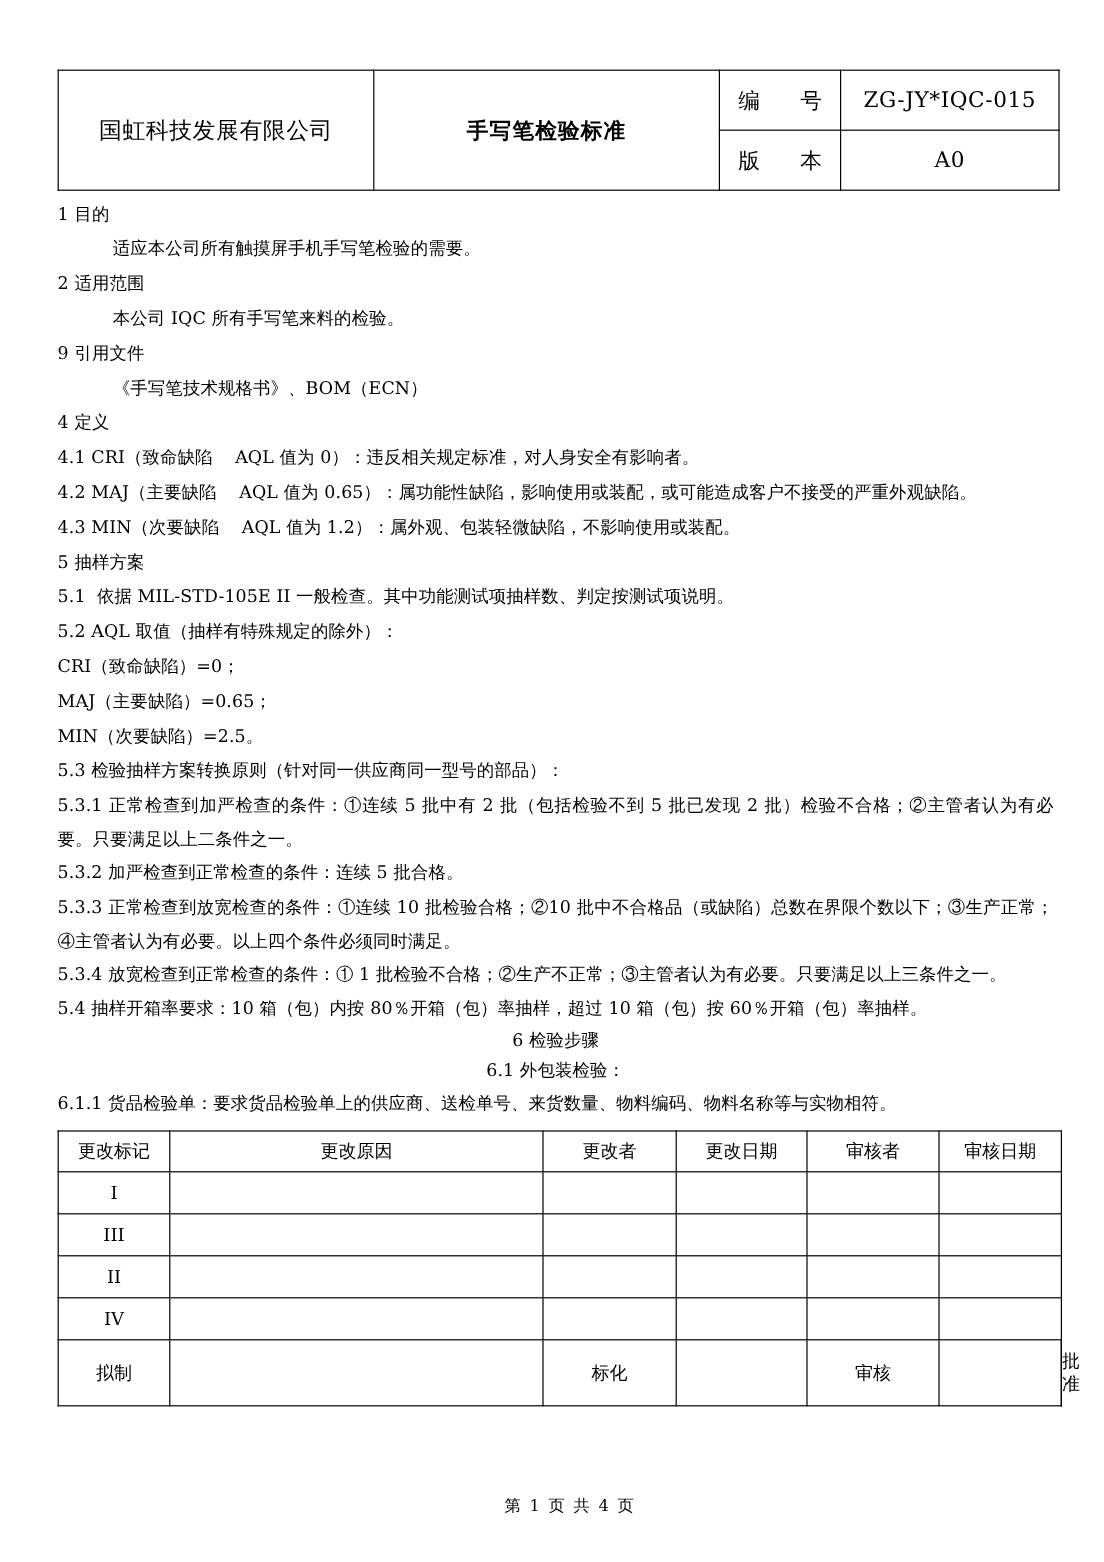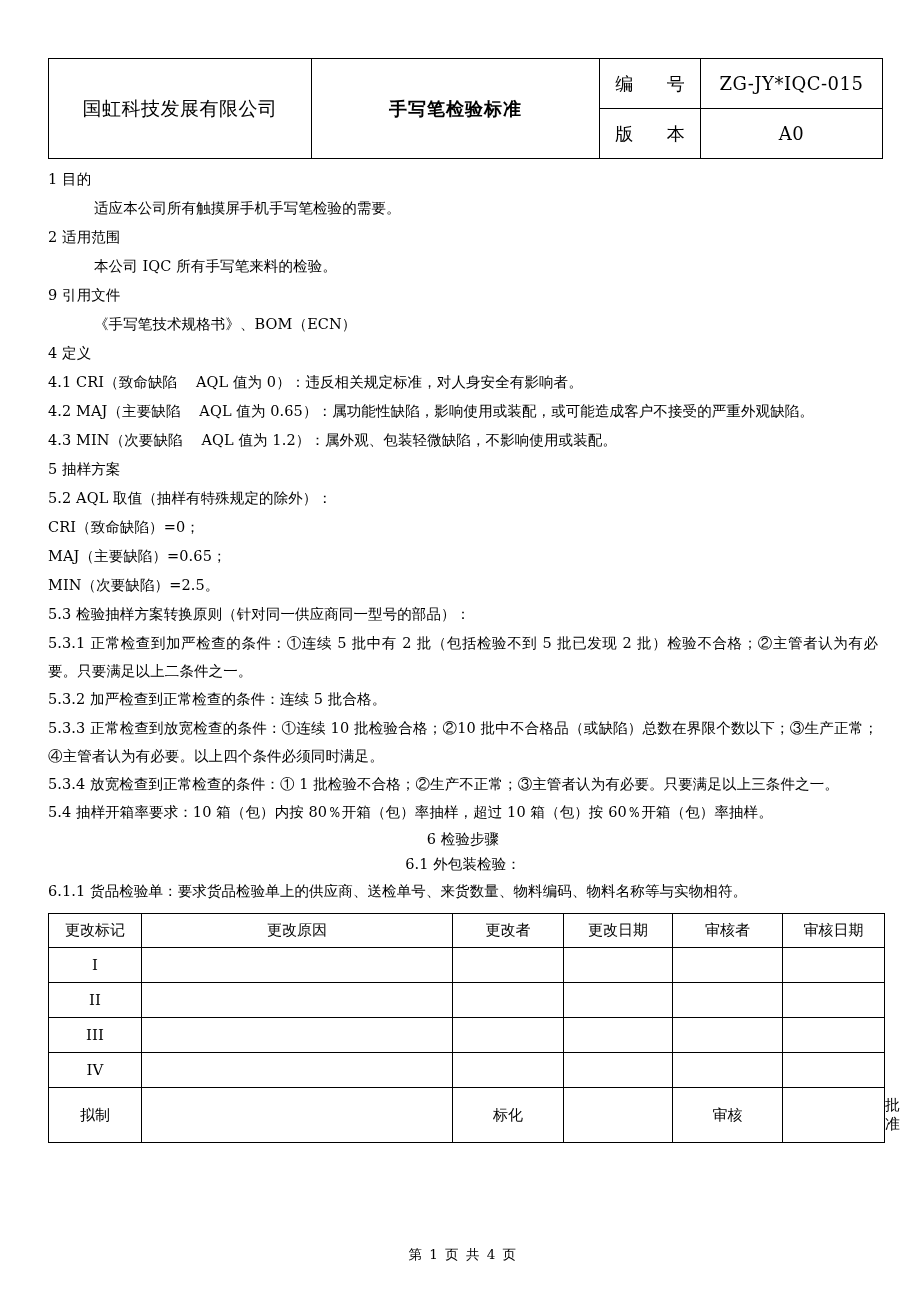--- a/index.html
+++ b/index.html
@@ -123,21 +123,21 @@
   .sign-label3 { width: 110px; }
   .sign-blank3 { width: 108px; }
   .sign-label4 { width: 109px; }
   .sign-blank4 { width: 101px; }
 
   .roman { font-size: 15px; }
 
   
   .footer {
     position: absolute;
-    left: 0;
+    left: 12px;
     top: 1246px;
     width: 830px;
     text-align: center;
     font-size: 13.5px;
     letter-spacing: 1.5px;
   }
 </style>
 </head>
 <body>
 
@@ -172,20 +172,21 @@
 
     <div class="line">9 引用文件</div>
     <div class="line indent">《手写笔技术规格书》、BOM（ECN）</div>
 
     <div class="line">4 定义</div>
     <div class="line">4.1 CRI（致命缺陷    AQL 值为 0）：违反相关规定标准，对人身安全有影响者。</div>
     <div class="line">4.2 MAJ（主要缺陷    AQL 值为 0.65）：属功能性缺陷，影响使用或装配，或可能造成客户不接受的严重外观缺陷。</div>
     <div class="line">4.3 MIN（次要缺陷    AQL 值为 1.2）：属外观、包装轻微缺陷，不影响使用或装配。</div>
 
     <div class="line">5 抽样方案</div>
+    <div class="line">5.1  依据 MIL-STD-105E II 一般检查。其中功能测试项抽样数、判定按测试项说明。</div>
     <div class="line">5.2 AQL 取值（抽样有特殊规定的除外）：</div>
     <div class="line">CRI（致命缺陷）=0；</div>
     <div class="line">MAJ（主要缺陷）=0.65；</div>
     <div class="line">MIN（次要缺陷）=2.5。</div>
 
     <div class="line">5.3 检验抽样方案转换原则（针对同一供应商同一型号的部品）：</div>
     <div class="line wrap">5.3.1 正常检查到加严检查的条件：①连续 5 批中有 2 批（包括检验不到 5 批已发现 2 批）检验不合格；②主管者认为有必要。只要满足以上二条件之一。</div>
     <div class="line">5.3.2 加严检查到正常检查的条件：连续 5 批合格。</div>
     <div class="line wrap">5.3.3 正常检查到放宽检查的条件：①连续 10 批检验合格；②10 批中不合格品（或缺陷）总数在界限个数以下；③生产正常；④主管者认为有必要。以上四个条件必须同时满足。</div>
     <div class="line wrap">5.3.4 放宽检查到正常检查的条件：① 1 批检验不合格；②生产不正常；③主管者认为有必要。只要满足以上三条件之一。</div>
@@ -211,30 +212,30 @@
     <tr class="rev-row">
       <td class="roman">I</td>
       <td></td>
       <td></td>
       <td></td>
       <td></td>
       <td></td>
     </tr>
 
     <tr class="rev-row">
+      <td class="roman">III</td>
+      <td></td>
+      <td></td>
+      <td></td>
+      <td></td>
+      <td></td>
+    </tr>
+
+    <tr class="rev-row">
       <td class="roman">II</td>
-      <td></td>
-      <td></td>
-      <td></td>
-      <td></td>
-      <td></td>
-    </tr>
-
-    <tr class="rev-row">
-      <td class="roman">III</td>
       <td></td>
       <td></td>
       <td></td>
       <td></td>
       <td></td>
     </tr>
 
     <tr class="rev-row">
       <td class="roman">IV</td>
       <td></td>

